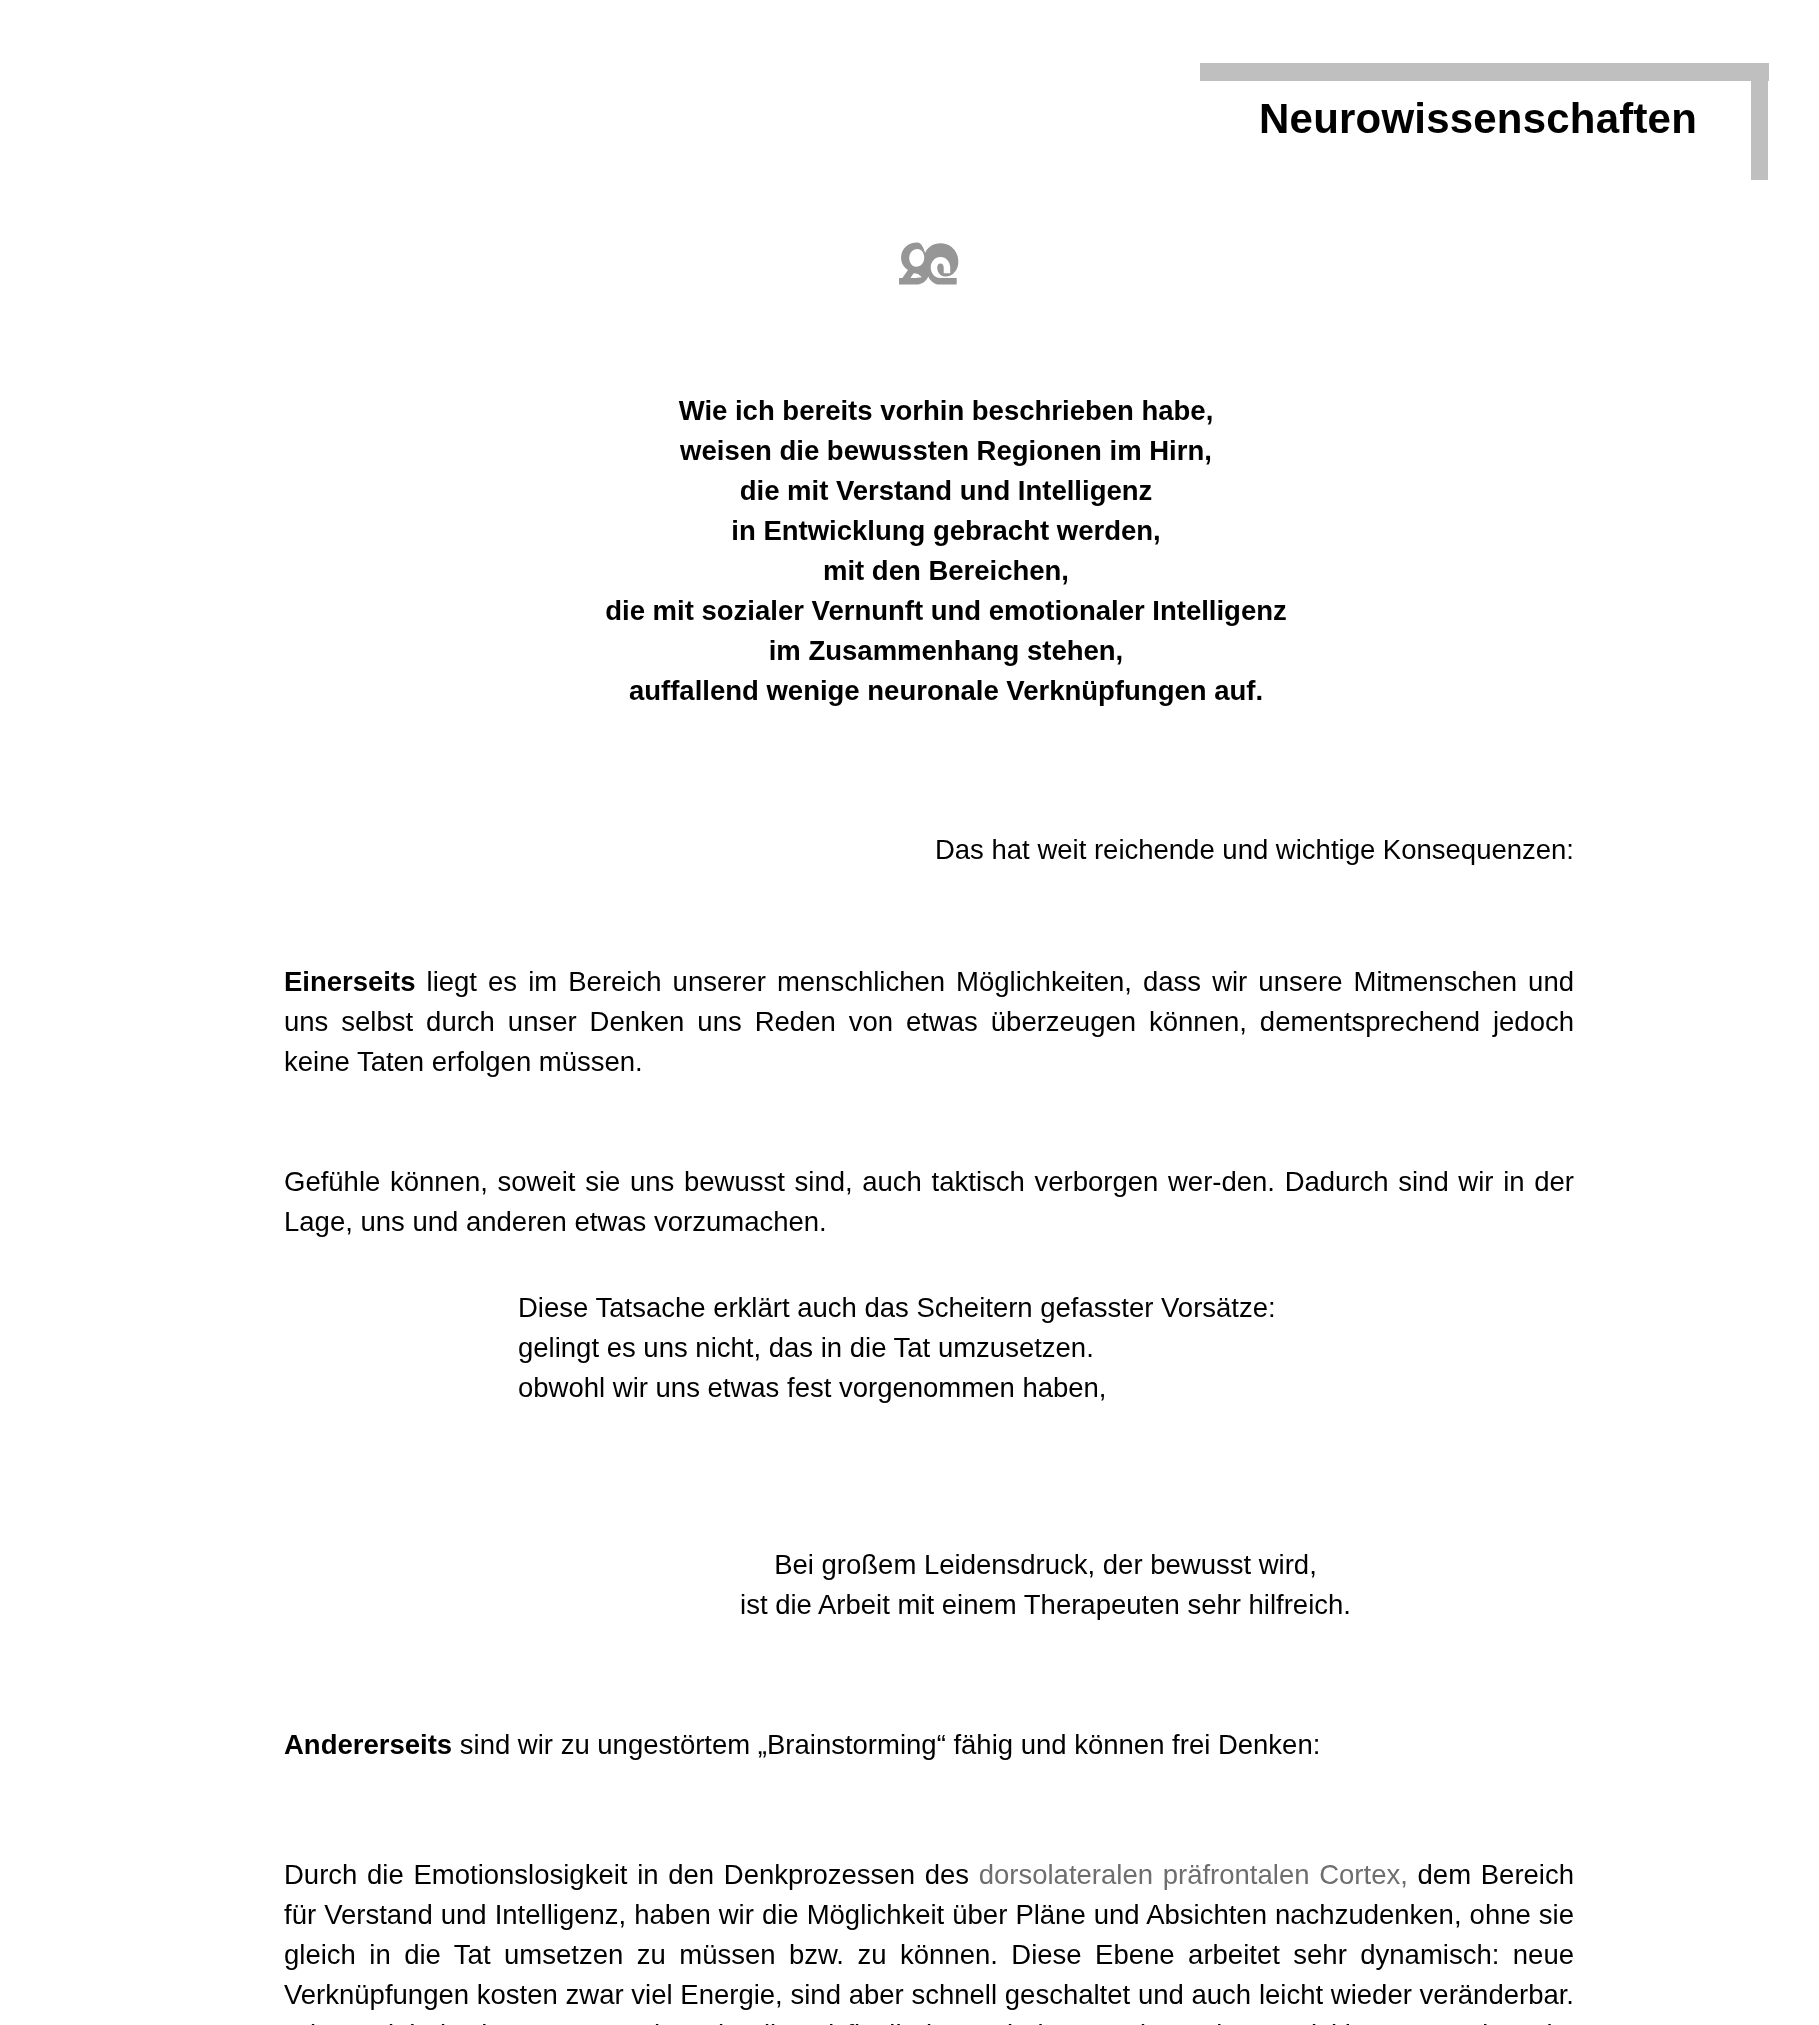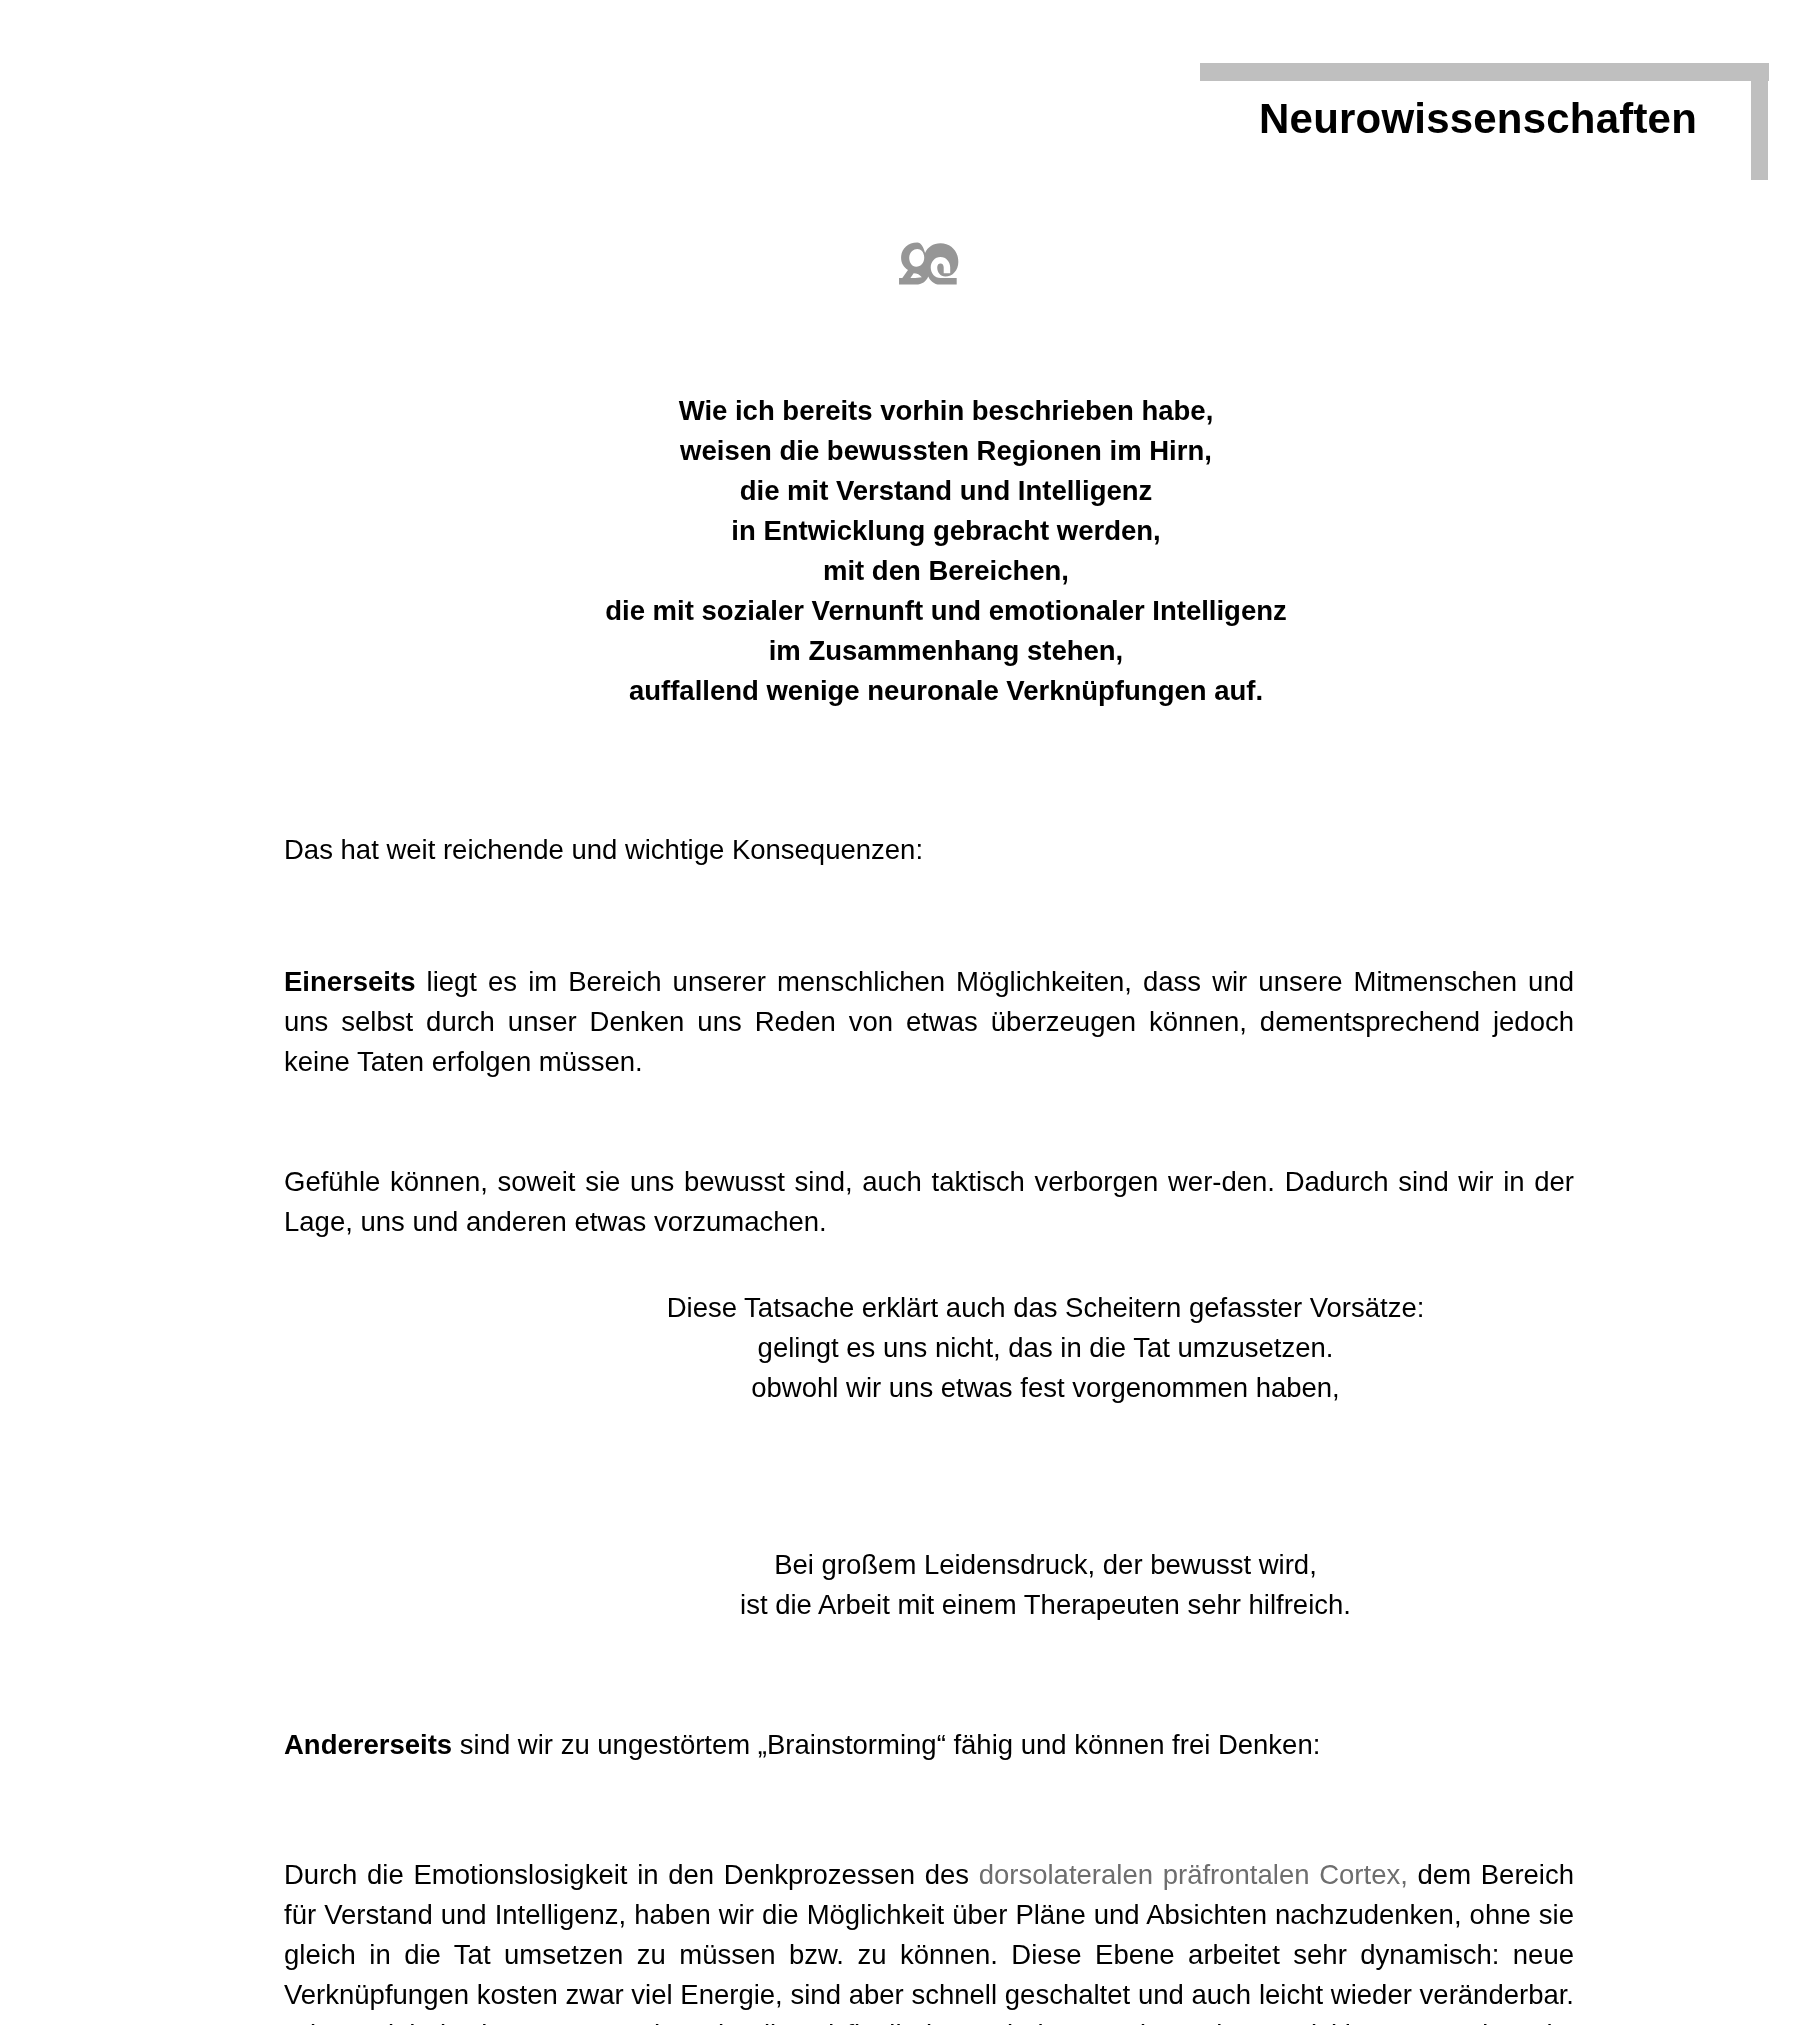--- a/index.html
+++ b/index.html
@@ -92,21 +92,21 @@
   
   .indent-block {
     position: absolute;
     left: 518px;
     width: 1055px;
     font-size: 27.5px;
     line-height: 40px;
   }
   .indent-block .line { display: block; white-space: nowrap; }
   .align-left  { text-align: center; margin-top: 8px; }
-  .align-right { text-align: center; }
+  .align-right { text-align: left; }
 </style>
 </head>
 <body>
 
 <div id="header-rule">
   <div id="header-bar-horizontal"></div>
   <div id="header-bar-vertical"></div>
   <div id="header-title">Neurowissenschaften</div>
 </div>
 
@@ -122,21 +122,21 @@
   <span class="verse-line">Wie ich bereits vorhin beschrieben habe,</span>
   <span class="verse-line">weisen die bewussten Regionen im Hirn,</span>
   <span class="verse-line">die mit Verstand und Intelligenz</span>
   <span class="verse-line">in Entwicklung gebracht werden,</span>
   <span class="verse-line">mit den Bereichen,</span>
   <span class="verse-line">die mit sozialer Vernunft und emotionaler Intelligenz</span>
   <span class="verse-line">im Zusammenhang stehen,</span>
   <span class="verse-line">auffallend wenige neuronale Verknüpfungen auf.</span>
 </div>
 
-<div class="para nojustify" style="top:830px;">Das hat weit reichende und wichtige Konsequenzen:</div>
+<div class="para nojustify" style="top:830px;text-align:right;">Das hat weit reichende und wichtige Konsequenzen:</div>
 
 <div class="para" style="top:962px;">
   <b>Einerseits</b><span> liegt es im Bereich unserer menschlichen Möglichkeiten, dass wir unsere Mitmenschen und uns selbst durch unser Denken uns Reden von etwas überzeugen können, dementsprechend jedoch keine Taten erfolgen müssen.</span>
 </div>
 
 <div class="para" style="top:1162px;">Gefühle können, soweit sie uns bewusst sind, auch taktisch verborgen wer-den. Dadurch sind wir in der Lage, uns und anderen etwas vorzumachen.</div>
 
 <div class="indent-block align-right" style="top:1288px;">
   <span class="line">Diese Tatsache erklärt auch das Scheitern gefasster Vorsätze:</span>
   <span class="line">gelingt es uns nicht, das in die Tat umzusetzen.</span>

